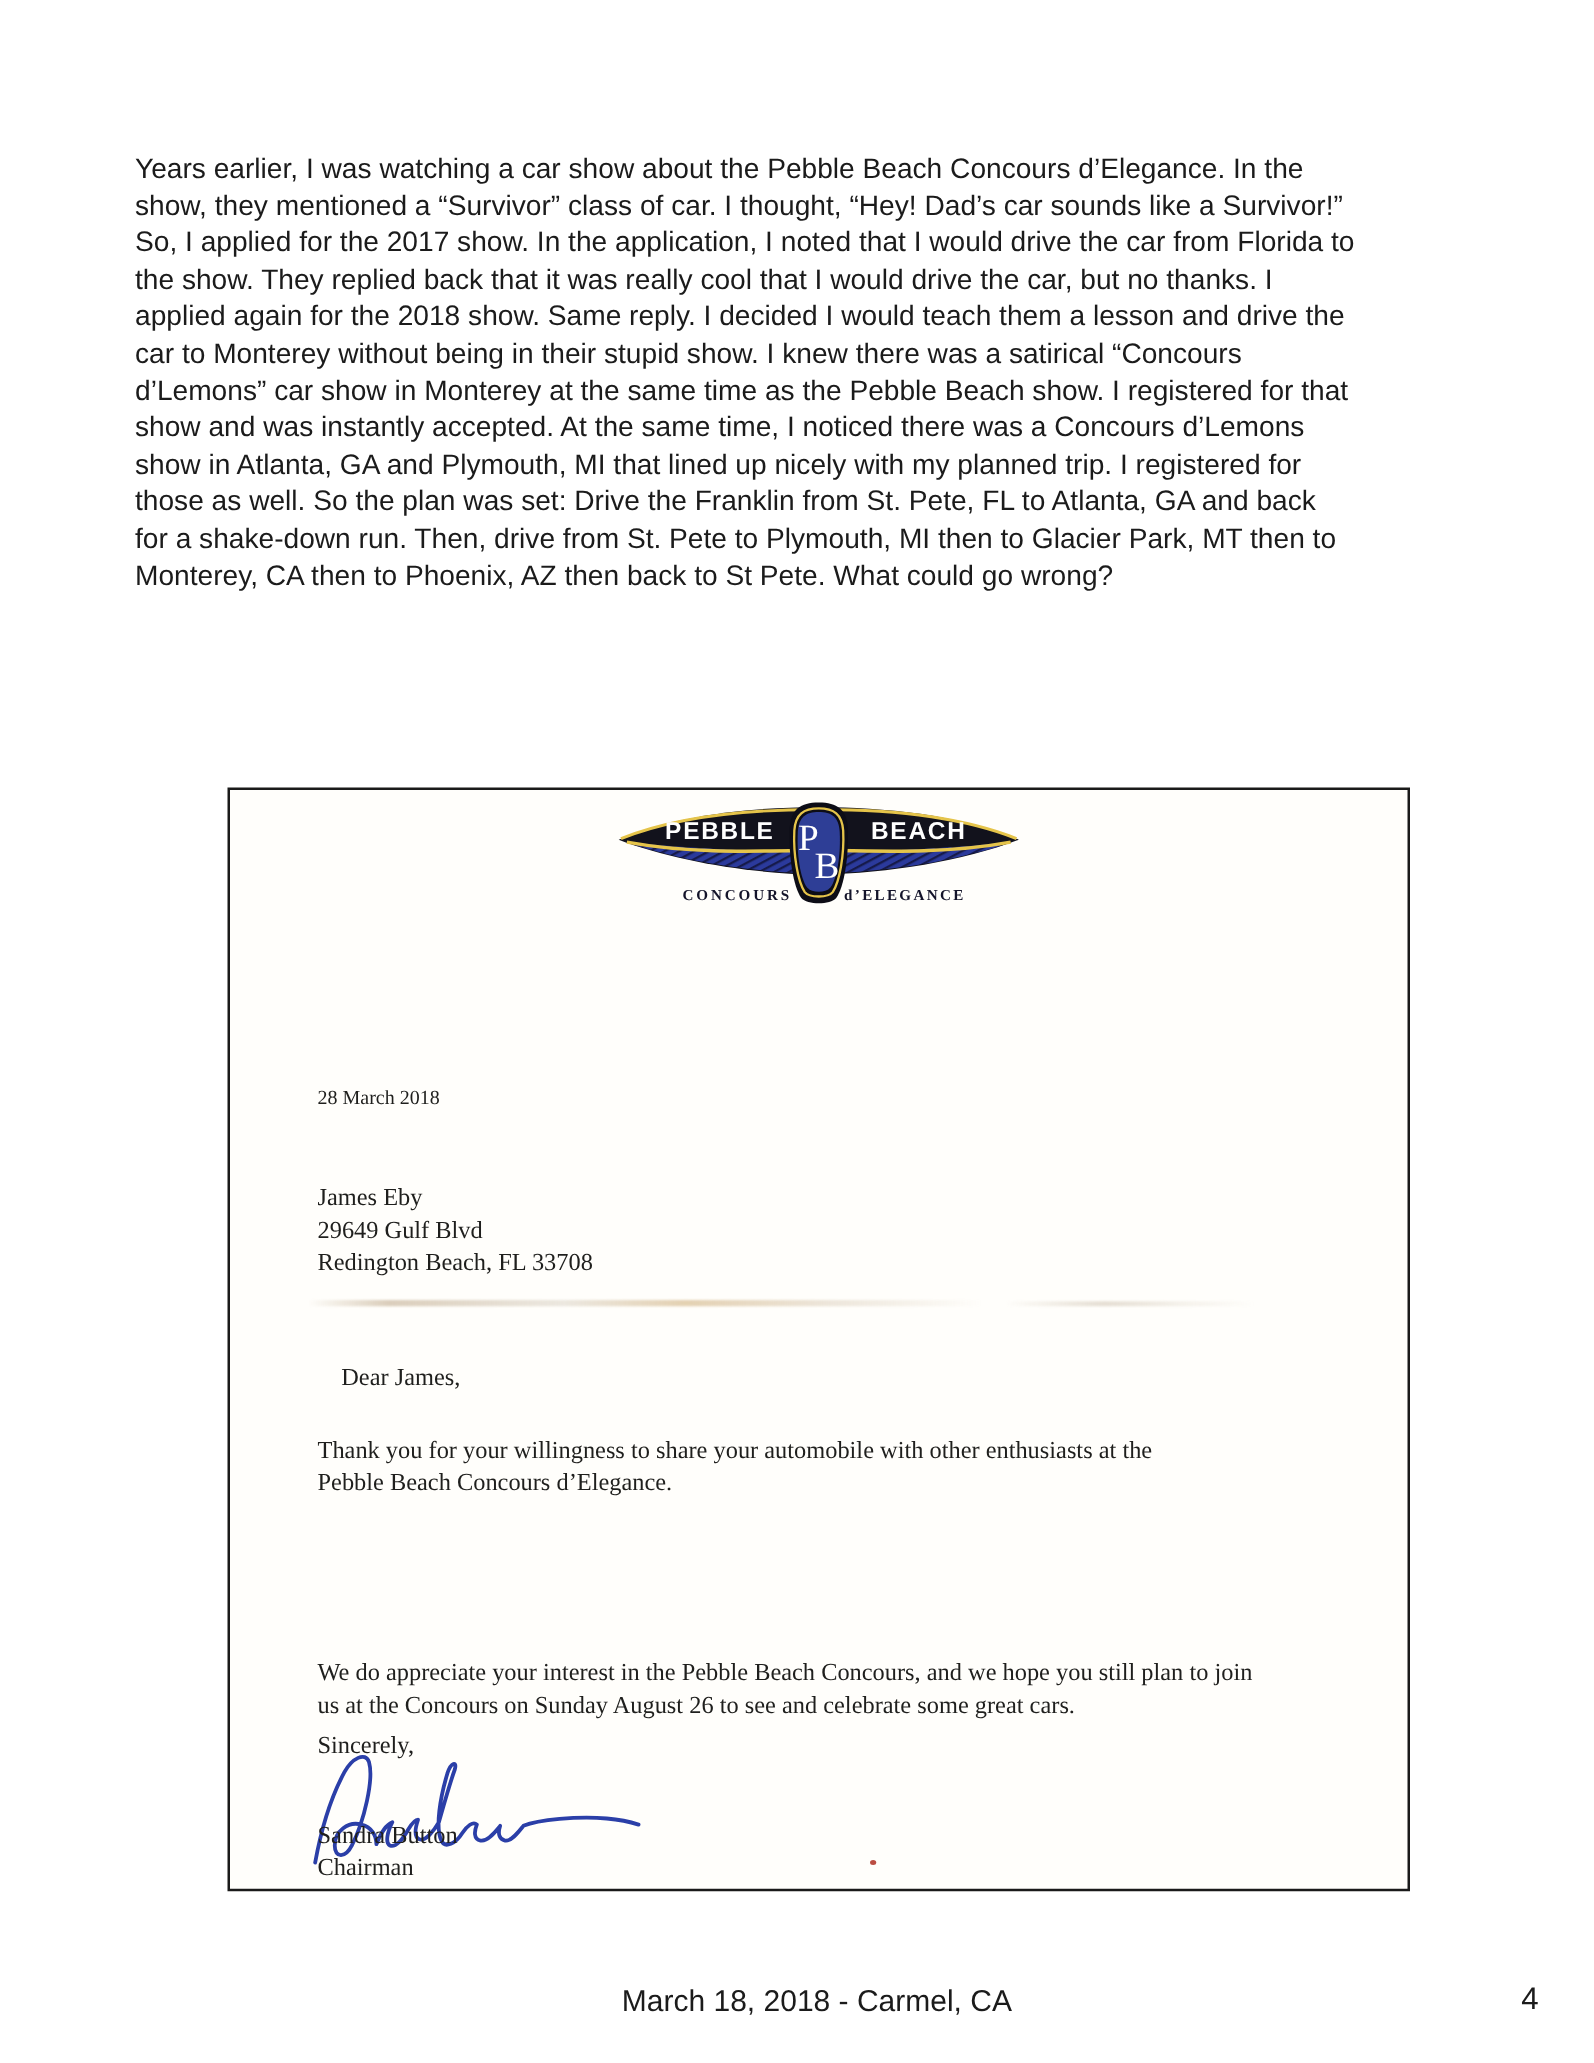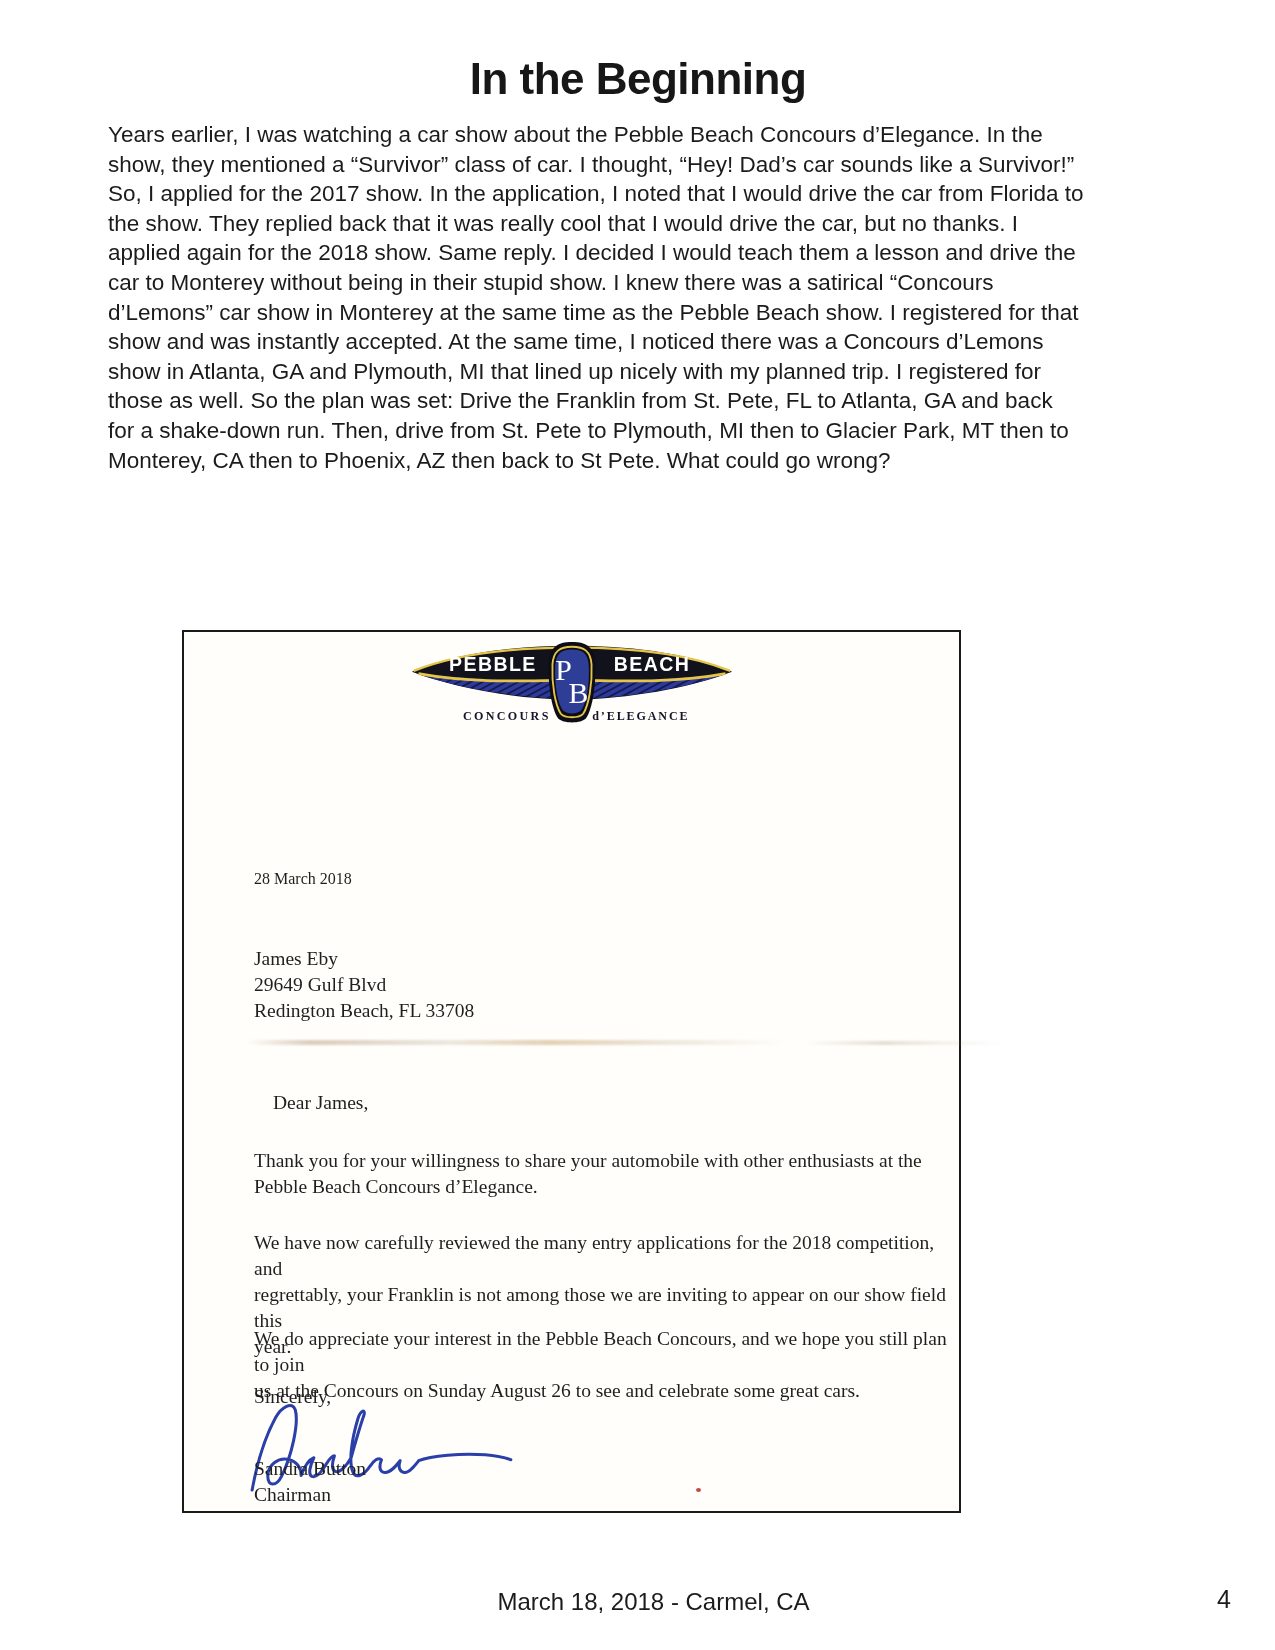--- a/index.html
+++ b/index.html
@@ -20,21 +20,21 @@
   }
   .intro{
     position:absolute;left:108px;top:120px;
     font-size:22.5px;line-height:29.6px;
     white-space:pre;
     color:#1b1b1b;
   }
   
   .letter{
     position:absolute;left:182px;top:630px;
-    width:779px;height:883px;
+    width:946px;height:883px;
     border:2px solid #1a1a1a;
     background:#fffefb;
     box-sizing:border-box;
     font-family:"Liberation Serif",serif;
     color:#1f1f1d;
   }
   .letter .abs{position:absolute;}
   .logo-wrap{left:50%;top:8px;transform:translateX(-50%);}
   .l-date{left:70px;top:238px;font-size:16px;}
   .l-addr{left:70px;top:314px;font-size:19.5px;line-height:26px;white-space:pre-line;}
@@ -79,21 +79,20 @@
   .page-number{
     position:absolute;right:44px;top:1585px;
     font-size:25px;color:#1b1b1b;
   }
 </style>
 </head>
 <body>
 
 <div class="page">
 
-  <div class="chapter-title">In the Beginning</div>
 
   <div class="intro">Years earlier, I was watching a car show about the Pebble Beach Concours d’Elegance. In the
 show, they mentioned a “Survivor” class of car. I thought, “Hey! Dad’s car sounds like a Survivor!”
 So, I applied for the 2017 show. In the application, I noted that I would drive the car from Florida to
 the show. They replied back that it was really cool that I would drive the car, but no thanks. I
 applied again for the 2018 show. Same reply. I decided I would teach them a lesson and drive the
 car to Monterey without being in their stupid show. I knew there was a satirical “Concours
 d’Lemons” car show in Monterey at the same time as the Pebble Beach show. I registered for that
 show and was instantly accepted. At the same time, I noticed there was a Concours d’Lemons
 show in Atlanta, GA and Plymouth, MI that lined up nicely with my planned trip. I registered for
@@ -143,23 +142,20 @@
 29649 Gulf Blvd
 Redington Beach, FL 33708</div>
 
     <div class="abs smudge"></div>
     <div class="abs smudge2"></div>
 
     <div class="abs l-sal">Dear James,</div>
 
     <div class="abs l-para l-p1">Thank you for your willingness to share your automobile with other enthusiasts at the
 Pebble Beach Concours d’Elegance.</div>
-    <div class="abs l-para l-p2">We have now carefully reviewed the many entry applications for the 2018 competition, and
-regrettably, your Franklin is not among those we are inviting to appear on our show field this
-year.</div>
     <div class="abs l-para l-p3">We do appreciate your interest in the Pebble Beach Concours, and we hope you still plan to join
 us at the Concours on Sunday August 26 to see and celebrate some great cars.</div>
 
     <div class="abs l-close">Sincerely,</div>
 
     <svg class="abs sig" width="285" height="98" viewBox="0 0 290 100">
       <path d="M14,96 C18,74 26,44 38,22 C44,11 55,5 58,14 C62,28 54,62 44,82 C39,92 30,93 30,82 C30,70 41,62 52,65 C60,67 64,74 64,81 C67,73 72,65 77,63 C73,71 71,80 75,82 C80,84 86,76 90,69 C93,64 96,61 98,61 C96,67 94,75 99,77 C104,79 111,70 115,63 C119,49 124,31 128,20 C130,13 125,14 122,23 C116,43 112,67 117,78 C120,85 129,80 134,72 C138,66 143,62 146,65 C144,70 143,77 149,78 C155,79 161,71 165,66 C163,72 164,77 169,78 C174,79 180,71 184,66 C196,61 228,58 252,60 C264,61 272,63 278,65" fill="none" stroke="#2b3fa8" stroke-width="3.1" stroke-linecap="round" stroke-linejoin="round"></path>
     </svg>
 
     <div class="abs l-signer">

